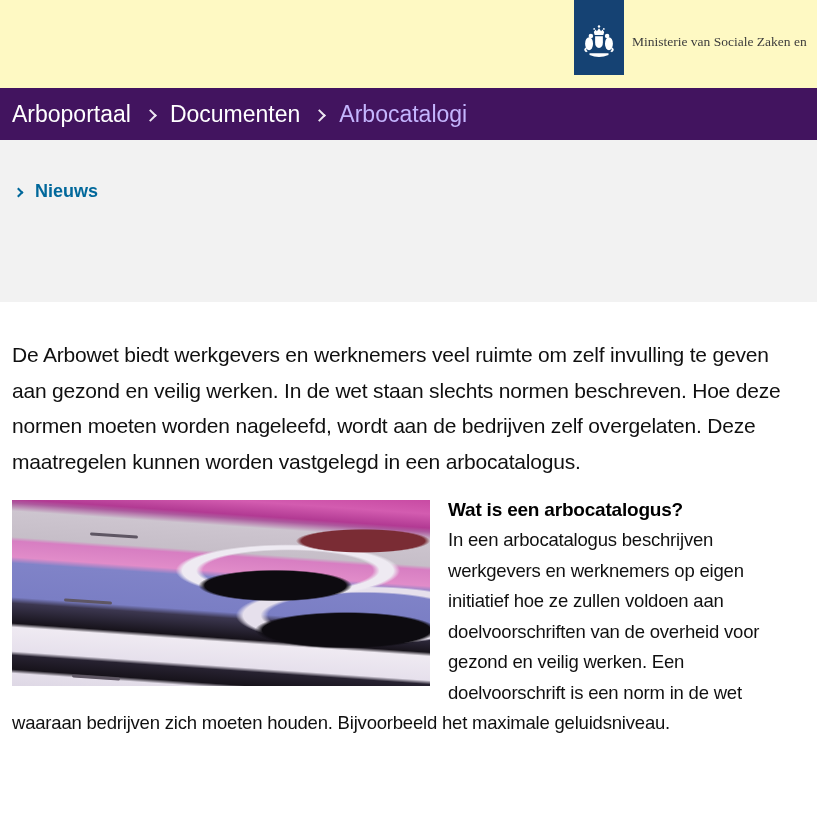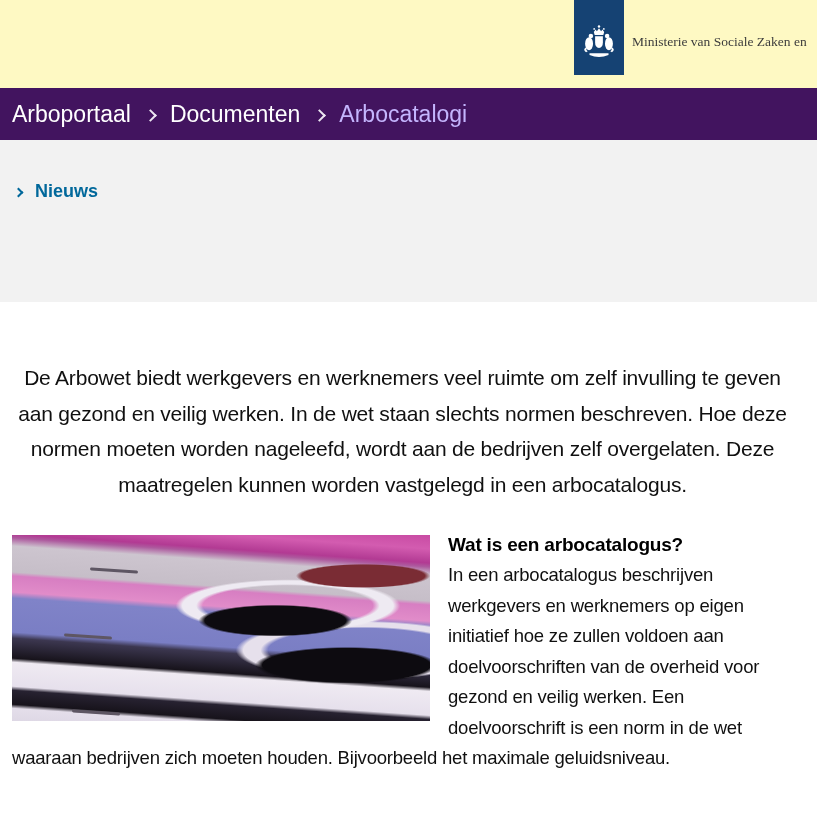--- a/index.html
+++ b/index.html
@@ -56,27 +56,27 @@
   }
   .q-chev {
     display: inline-block; width: 7px; height: 7px;
     border-top: 2.5px solid #01689b; border-right: 2.5px solid #01689b;
     transform: rotate(45deg); margin: 1px 13px 0 2px;
   }
 
   
   .main-content { padding: 0 12px; }
   .intro {
-    margin: 58px 0 0 0;
+    margin: 35px 0 0 0;
     max-width: 781px;
     font-size: 21px; line-height: 35.5px;
-    letter-spacing: -0.2px; color: #101010; text-align: center;
+    letter-spacing: -0.2px; color: #101010;
   }
   .media-block {
-    margin-top: 28px;
+    margin-top: 16px;
     font-size: 18.5px; line-height: 30.5px;
     letter-spacing: -0.2px; color: #101010;
   }
   .media-block h2 {
     font-size: 19px; line-height: 30px;
     margin: 0; color: #000000;
   }
   .media-block p { margin: 0; }
 
   

